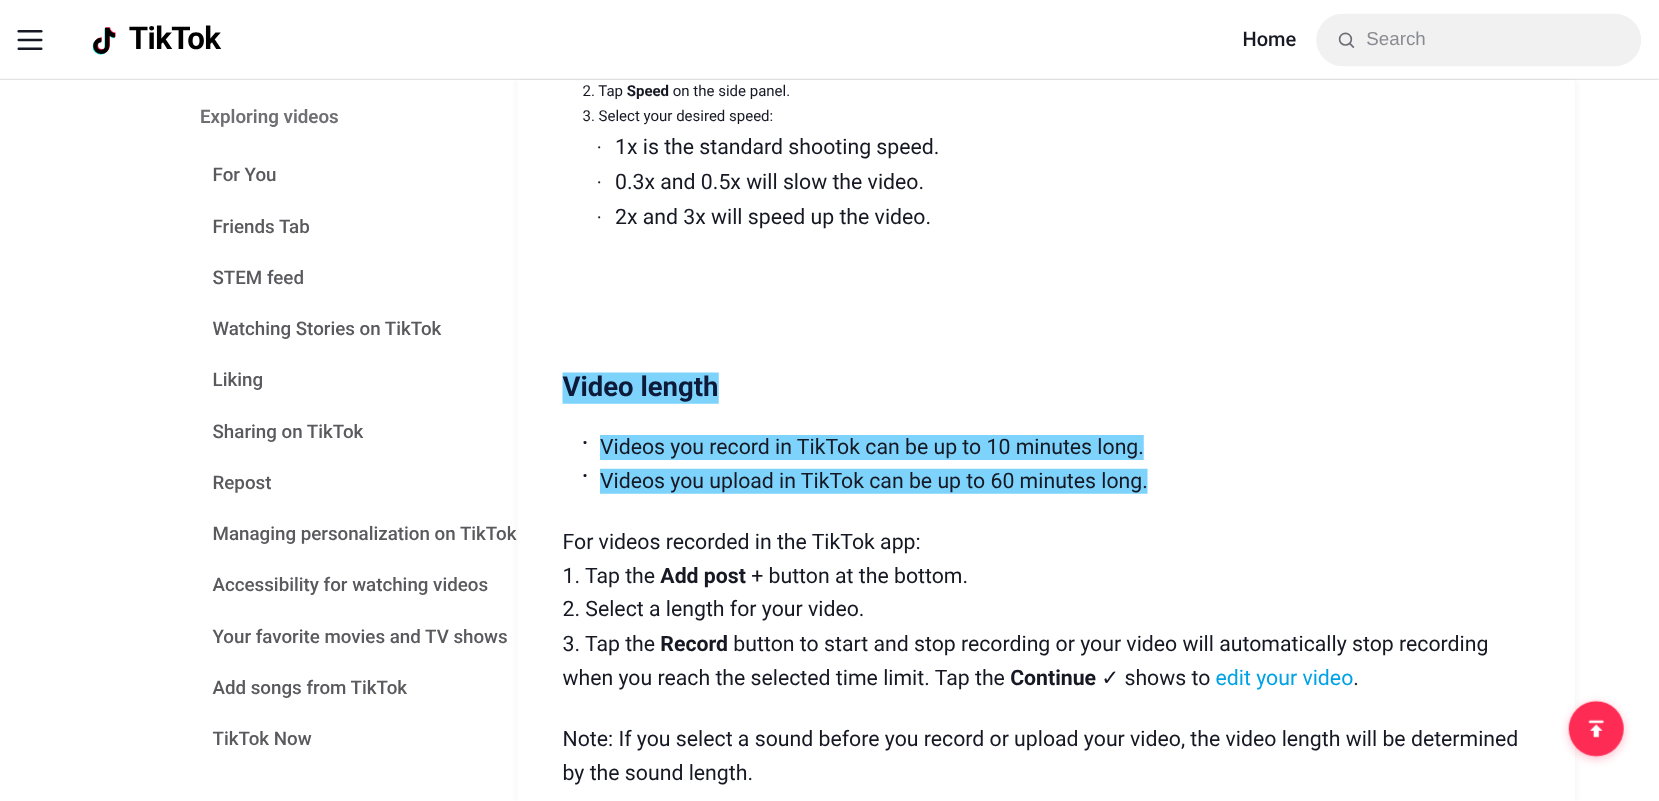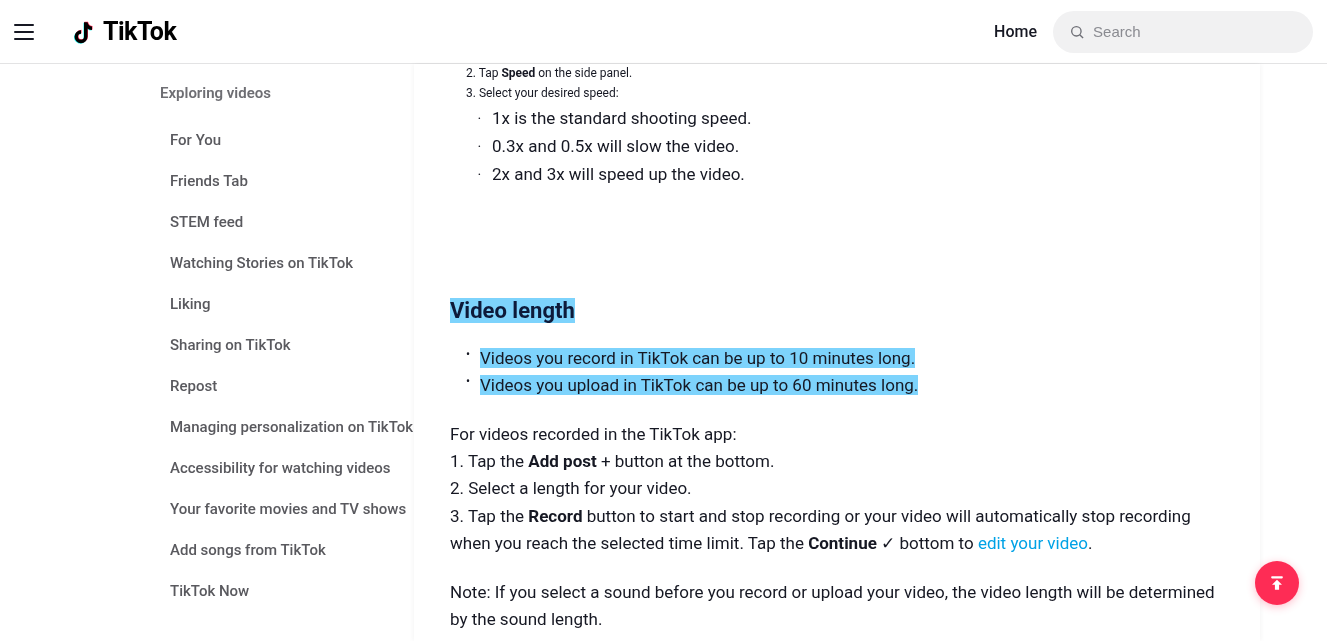--- a/index.html
+++ b/index.html
@@ -268,21 +268,21 @@
       <div class="main-bullet"><span class="highlight">Videos you upload in TikTok can be up to 60 minutes long.</span></div>
 
       <div class="spacer"></div>
 
       <div class="para">For videos recorded in the TikTok app:</div>
       <div class="para">
         <span>1. Tap the </span><span class="bold">Add post</span><span> + button at the bottom.</span>
       </div>
       <div class="para">2. Select a length for your video.</div>
       <div class="para">
-        <span>3. Tap the </span><span class="bold">Record</span><span> button to start and stop recording or your video will automatically stop recording when you reach the selected time limit. Tap the </span><span class="bold">Continue</span><span> ✓ bottom to </span><span class="link">edit your video</span><span>.</span>
+        <span>3. Tap the </span><span class="bold">Record</span><span> button to start and stop recording or your video will automatically stop recording when you reach the selected time limit. Tap the </span><span class="bold">Continue</span><span> ✓ shows to </span><span class="link">edit your video</span><span>.</span>
       </div>
 
       <div class="spacer"></div>
 
       <div class="para">Note: If you select a sound before you record or upload your video, the video length will be determined by the sound length.</div>
     </div>
   </div>
 </div>
 
 <div class="fab">

